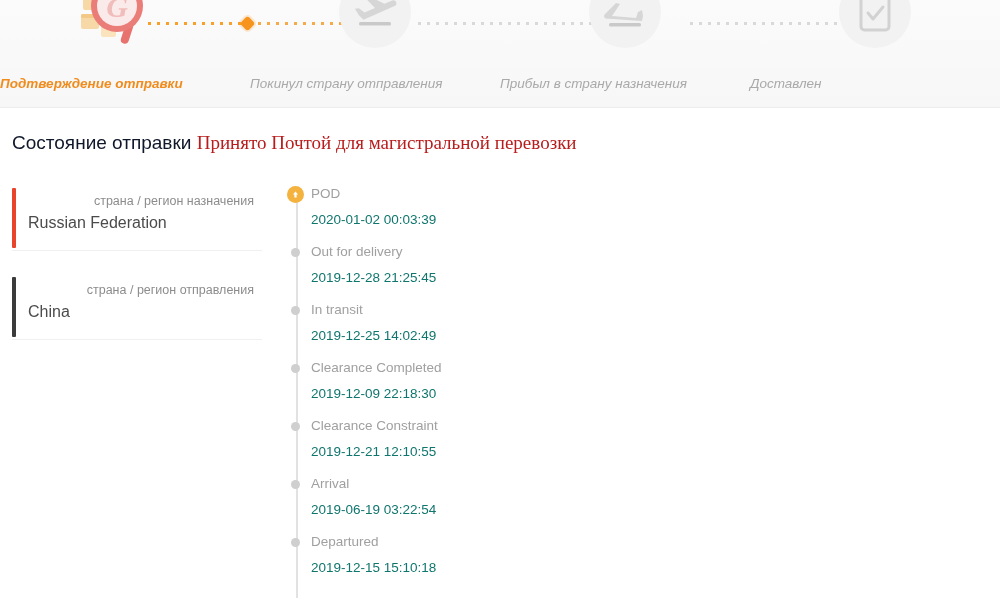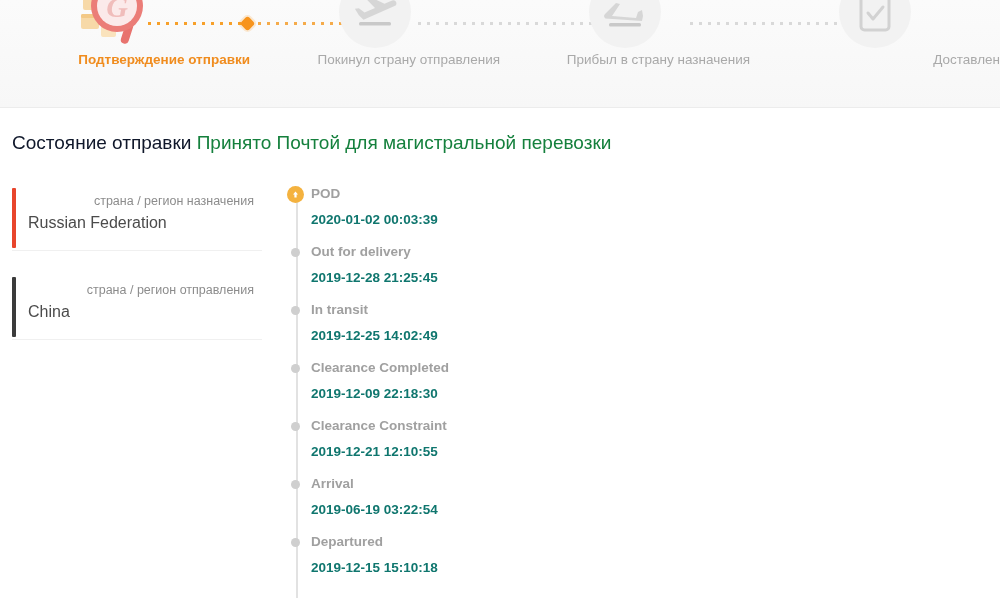--- a/index.html
+++ b/index.html
@@ -89,40 +89,41 @@
     position: absolute;
     top: -30px;
     left: 50%;
     transform: translateX(-50%);
     width: 120px;
     height: 84px;
   }
 
   .step-label {
     position: absolute;
-    top: 52px;
+    top: 76px;
     width: 100%;
-    text-align: right;
+    text-align: left;
     font-size: 13.5px;
     color: #a9a9a9;
     white-space: nowrap;
+    font-style: italic;
   }
   .step-active .step-label {
     color: #f08c1e;
     font-weight: bold;
   }
 
   
   .status-line {
     padding: 24px 0 0 12px;
     font-size: 19px;
     white-space: nowrap;
   }
   .status-label { color: #0f172a; }
-  .status-value { color: #15803d; }
+  .status-value { color: #b91c1c; font-family: Liberation Serif, serif; }
 
   
   .body-wrap {
     display: flex;
     padding: 32px 0 0 0;
   }
 
   .cards {
     width: 262px;
     padding-left: 12px;
@@ -168,21 +169,20 @@
     position: absolute;
     left: 9px;
     top: 10px;
     bottom: -40px;
     width: 2px;
     background: #e2e2e2;
   }
   .tl-item {
     position: relative;
     margin-bottom: 17px;
-    font-weight: bold;
   }
   .tl-marker {
     position: absolute;
     left: -20px;
     top: 4px;
     width: 9px;
     height: 9px;
     border-radius: 50%;
     background: #cfcfcf;
   }

